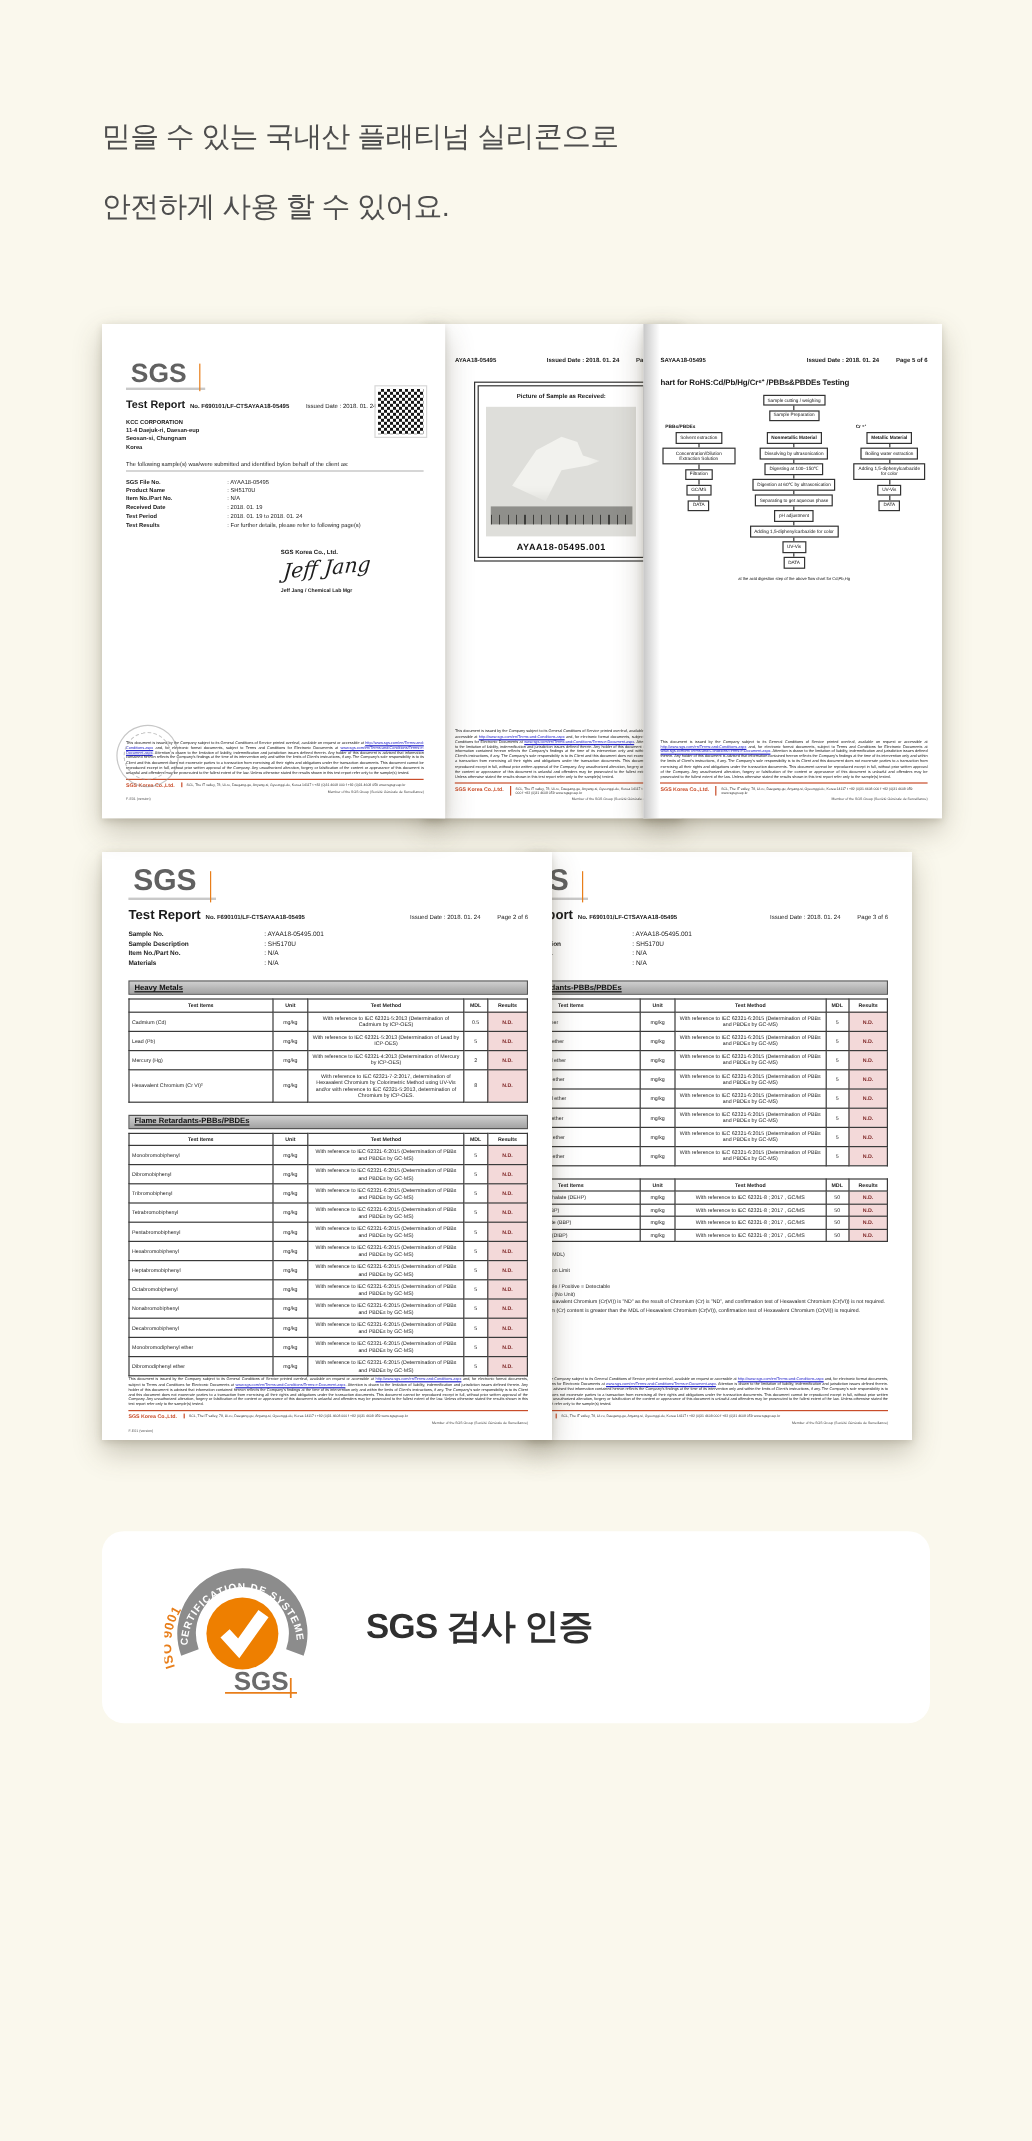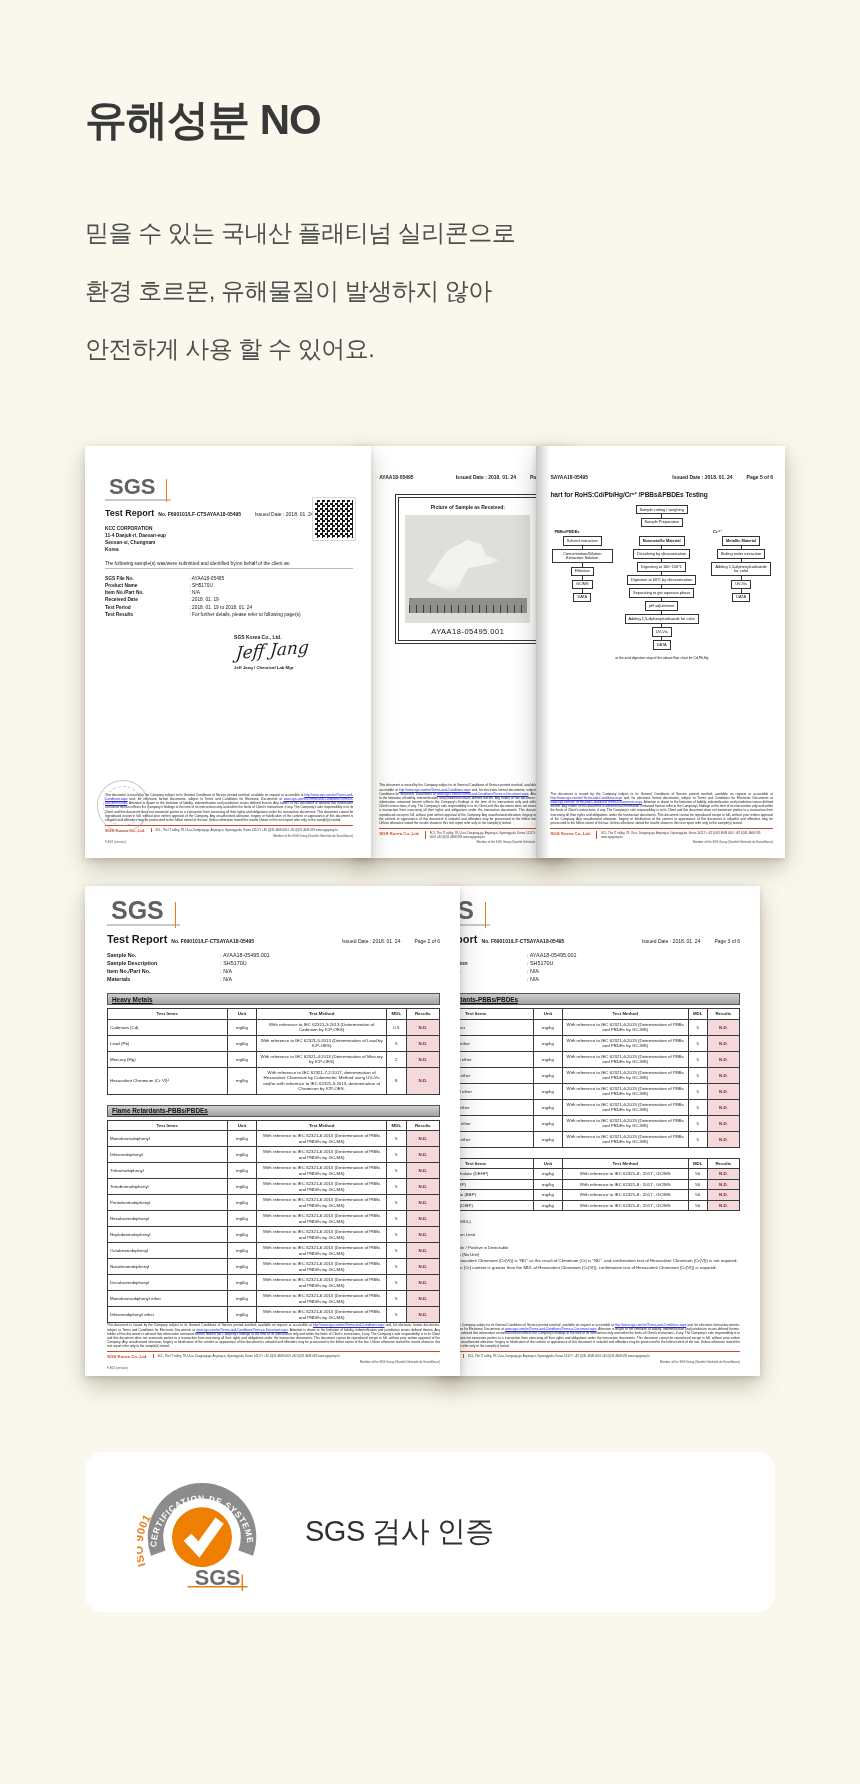--- a/index.html
+++ b/index.html
@@ -90,21 +90,21 @@
   
   .pic-frame { margin: 14px auto 0; width: 82%; border: 1.2px solid #333; padding: 2px; }
   .pic-frame-in { border: 0.8px solid #333; padding: 6px 6px 4px; }
   .pic-title { font-size: 5px; font-weight: bold; text-align: center; color:#222; }
   .photo { position: relative; margin-top: 5px; height: 108px; background: #DEDEDA; overflow: hidden; }
   .blob { position:absolute; left: 16%; top: 22%; width: 62%; height: 52%; background: #F2F2EE;
           box-shadow: inset -4px -6px 10px rgba(0,0,0,.08);
           clip-path: polygon(2% 75%, 28% 22%, 55% 2%, 72% 10%, 78% 30%, 96% 38%, 83% 45%, 55% 52%, 38% 98%); }
   .ruler { position:absolute; left: 3%; right: 3%; bottom: 10px; height: 15px; background: #8f8f8b;
            background-image: repeating-linear-gradient(to right, #3d3d3a 0 1px, transparent 1px 7px); background-size: 100% 55%; background-repeat: no-repeat; background-position: bottom; }
-  .pic-cap { font-size: 7.5px; font-weight: normal; text-align: center; color:#111; margin-top: 4px; letter-spacing: .5px; }
+  .pic-cap { font-size: 7.5px; font-weight: bold; text-align: center; color:#111; margin-top: 4px; letter-spacing: .5px; }
 
   
   .flow-title { margin-top: 10px; font-size: 6.6px; font-weight: bold; color:#1a1a1a; text-align: left; letter-spacing: -0.1px; }
   .flow-top { margin-top: 6px; display:flex; flex-direction: column; align-items: center; }
   .fbox { border: 0.8px solid #333; font-size: 3.9px; line-height: 1.15; color:#111; padding: 1.5px 3px;
           text-align:center; background:#fff; max-width: 95%; }
   .fbox.wide { min-width: 45%; font-weight: bold; }
   .vl { width: 0; height: 3.5px; border-left: 0.8px solid #333; margin: 0 auto; }
   .branch-row { display:flex; font-size: 4px; font-weight: bold; color:#111; margin: 2px 4px 1px; }
   .branch-right { margin-left: auto; margin-right: 22%; }
@@ -126,34 +126,32 @@
   td.c-res { text-align: center; background: #F3D9D9; color: #7c2222; font-weight: bold; }
   .notes { margin-top: 8px; font-size: 4.3px; line-height: 1.5; color:#1c1c1c; }
   .notes div { white-space: normal; }
   .notes .indent { padding-left: 10px; }
 
   
   .cert-card { margin-top: 76px; margin-left: 85px; width: 690px; height: 160px; background: #fff;
                border-radius: 18px; display: flex; align-items: center; padding: 0 40px 0 52px; }
   .badge { width: 130px; height: 122px; flex: none; }
   .cert-text { margin-left: 38px; }
-  .cert-title { font-size: 29px; font-weight: normal; color: #2f2f2f; letter-spacing: -0.5px; }
+  .cert-title { font-size: 29px; font-weight: bold; color: #2f2f2f; letter-spacing: -0.5px; }
   .cert-body { margin-top: 10px; font-size: 23px; line-height: 38px; color: #59625d; letter-spacing: -0.5px; }
 </style>
 </head>
 <body>
 
 <div class="wrap">
 
   <div class="intro-title">
-    <div>유해성분 NO</div>
   </div>
   <div class="intro-body">
     <div>믿을 수 있는 국내산 플래티넘 실리콘으로</div>
-    <div>환경 호르몬, 유해물질이 발생하지 않아</div>
     <div>안전하게 사용 할 수 있어요.</div>
   </div>
 
   <div class="doc-group g1">
 
     <div class="doc-page p1">
       <div><span class="doclogo lg-med">SGS</span></div>
       <div class="rep-row">
         <span class="rep-title rt-s">Test Report</span>
         <span class="rep-no">No. F690101/LF-CTSAYAA18-05495</span>

